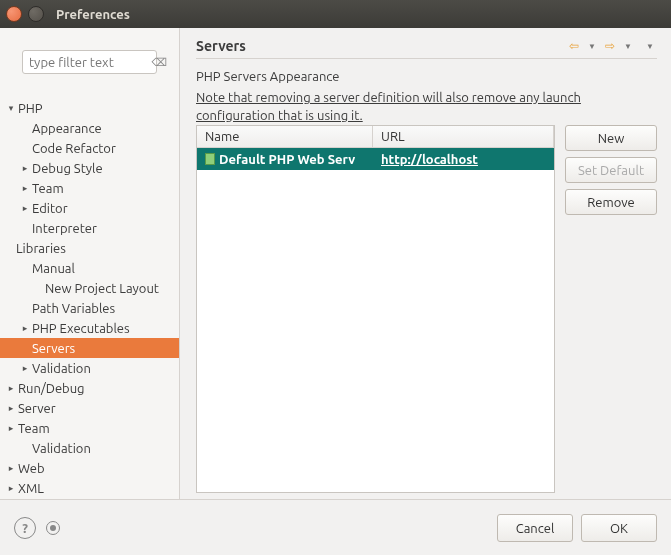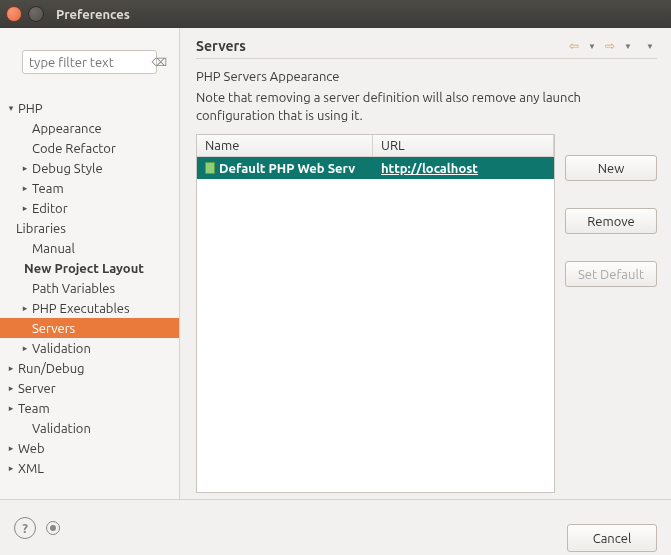--- a/index.html
+++ b/index.html
@@ -29,47 +29,47 @@
 .hdr-row { display: flex; align-items: center; justify-content: space-between; margin-bottom: 4px; }
 .hdr-title { font-weight: bold; font-size: 14px; }
 .hdr-nav { display: flex; align-items: center; gap: 4px; }
 .nav-ico { width: 14px; height: 14px; display: flex; align-items: center; justify-content: center; font-size: 12px; }
 .arrow-left { color: #e8a33d; }
 .arrow-right { color: #e8a33d; }
 .dd { color: #777; font-size: 8px; }
 .hdr-sep { height: 1px; background: #d6d2ce; margin-bottom: 10px; }
 
 .desc { margin-bottom: 6px; }
-.note { margin-bottom: 10px; line-height: 1.35; }
+.note { margin-bottom: 1px; line-height: 1.35; text-decoration: underline; }
 
 .mid-row { display: flex; gap: 10px; flex: 1; min-height: 0; }
 .table-area { flex: 1; border: 1px solid #c9c5c0; background: #fff; display: flex; flex-direction: column; }
 .thead { display: flex; height: 22px; background: linear-gradient(#fafafa, #efeeec); border-bottom: 1px solid #d6d2ce; }
 .th { padding: 3px 8px; border-right: 1px solid #d6d2ce; font-weight: normal; color: #333; }
 .th.name { width: 176px; }
 .th.url { flex: 1; }
 .tbody { flex: 1; overflow: auto; }
 .trow { display: flex; height: 22px; align-items: center; }
 .trow.sel { background: #0f766e; color: #fff; font-weight: bold; }
 .td { padding: 0 8px; overflow: hidden; text-overflow: clip; white-space: nowrap; }
 .td.name { width: 176px; display: flex; align-items: center; gap: 4px; }
 .td.url { flex: 1; text-decoration: underline; }
 .server-ico { width: 10px; height: 12px; background: #8fcf7a; border: 1px solid #5a9a48; flex-shrink: 0; }
 
 .btn-col { width: 92px; display: flex; flex-direction: column; gap: 6px; }
-.btn { height: 26px; border: 1px solid #bfb9b1; border-radius: 3px; background: linear-gradient(#fdfdfc, #eeece9); cursor: pointer; color: #333; margin-top: 21px; }
+.btn { height: 26px; border: 1px solid #bfb9b1; border-radius: 3px; background: linear-gradient(#fdfdfc, #eeece9); cursor: pointer; color: #333; }
 .btn:disabled { color: #aaa; cursor: default; }
 
 .footer { height: 56px; border-top: 1px solid #d6d2ce; display: flex; align-items: center; padding: 0 14px; background: #f2f1f0; }
 .footer .left { display: flex; align-items: center; gap: 10px; }
 .help-ico { width: 22px; height: 22px; border: 1.5px solid #888; border-radius: 50%; display: flex; align-items: center; justify-content: center; color: #888; font-weight: bold; cursor: pointer; }
 .dot-ico { width: 14px; height: 14px; border: 1.5px solid #888; border-radius: 50%; position: relative; cursor: pointer; }
 .dot-ico::after { content: ""; position: absolute; inset: 3px; border-radius: 50%; background: #888; }
 .footer .right { margin-left: auto; display: flex; gap: 8px; }
-.footer .btn { width: 90px; height: 28px; }
+.footer .btn { width: 76px; height: 28px; }
 </style>
 </head>
 <body>
 
 <div class="titlebar">
   <div class="win-btn close"></div>
   <div class="win-btn min"></div>
   <div class="title">Preferences</div>
 </div>
 
@@ -97,29 +97,33 @@
           <span>Debug Style</span>
         </div>
         <div class="tree-item" style="padding-left: 20px;">
           <span class="tw">▸</span>
           <span>Team</span>
         </div>
         <div class="tree-item" style="padding-left: 20px;">
           <span class="tw">▸</span>
           <span>Editor</span>
         </div>
+        <div class="tree-item" style="padding-left: 20px;">
+          <span class="tw"></span>
+          <span>Interpreter</span>
+        </div>
         <div class="tree-item" style="padding-left: 4px;">
           <span class="tw"></span>
           <span>Libraries</span>
         </div>
         <div class="tree-item" style="padding-left: 20px;">
           <span class="tw"></span>
           <span>Manual</span>
         </div>
-        <div class="tree-item" style="padding-left: 12px; font-weight: bold;">
+        <div class="tree-item" style="padding-left: 33px;">
           <span class="tw"></span>
           <span>New Project Layout</span>
         </div>
         <div class="tree-item" style="padding-left: 20px;">
           <span class="tw"></span>
           <span>Path Variables</span>
         </div>
         <div class="tree-item" style="padding-left: 20px;">
           <span class="tw">▸</span>
           <span>PHP Executables</span>
@@ -186,28 +190,29 @@
               <div class="td name">
                 <span class="server-ico"></span>
                 <span>Default PHP Web Serv</span>
               </div>
               <div class="td url">http://localhost</div>
             </div>
           </div>
       </div>
       <div class="btn-col">
         <button class="btn">New</button>
+        <button class="btn" disabled="">Set Default</button>
         <button class="btn">Remove</button>
-        <button class="btn" disabled="">Set Default</button>
       </div>
     </div>
   </div>
 </div>
 
 <div class="footer">
   <div class="left">
     <div class="help-ico">?</div>
     <div class="dot-ico"></div>
   </div>
   <div class="right">
     <button class="btn">Cancel</button>
+    <button class="btn">OK</button>
   </div>
 </div>
 
 </body></html>

